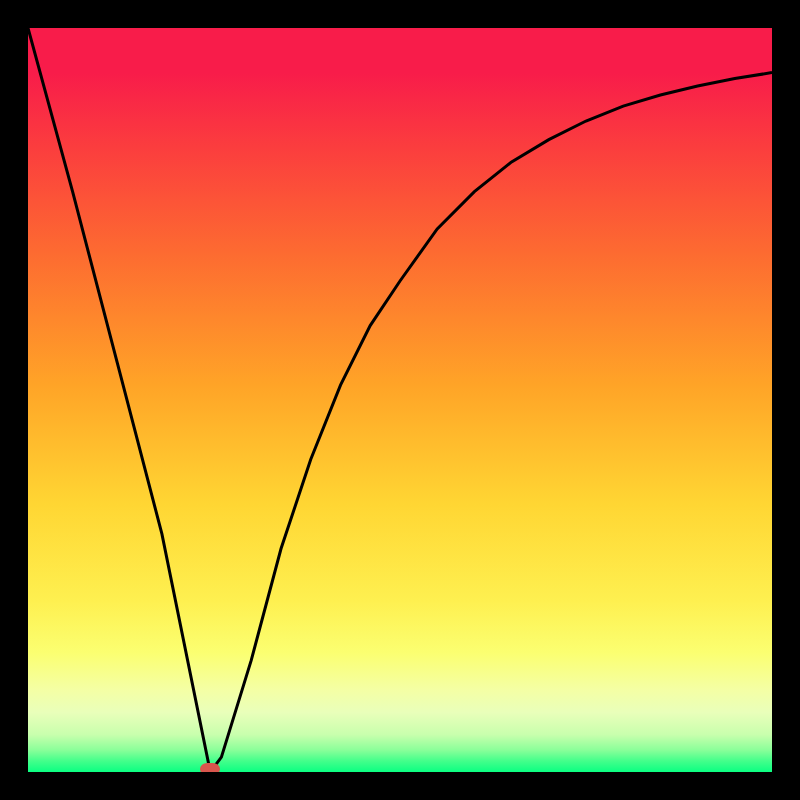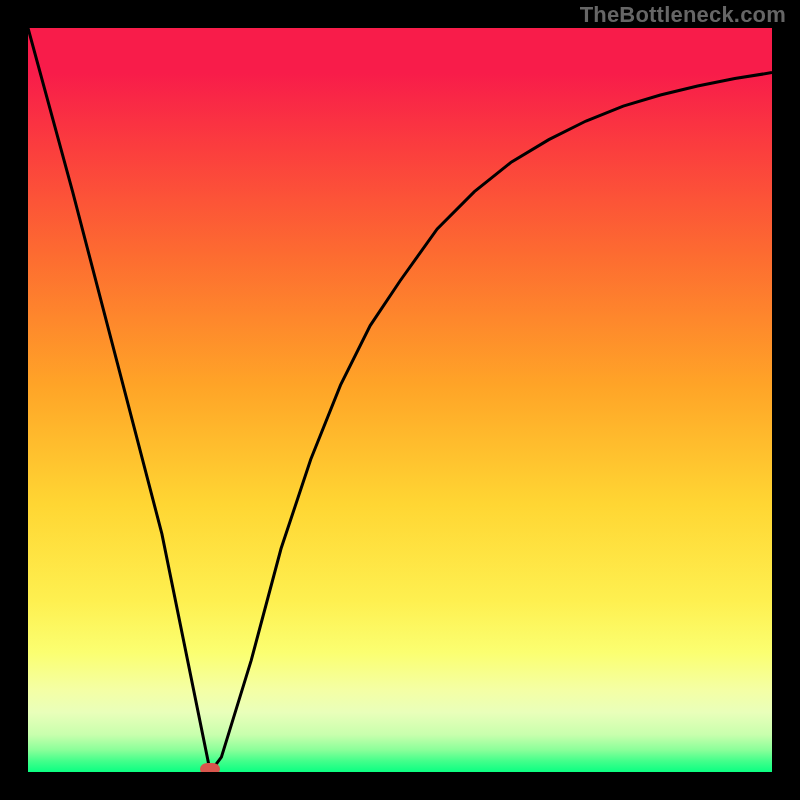--- a/index.html
+++ b/index.html
@@ -68,21 +68,20 @@
     height: 12px;
     background: #d9564d;
     border-radius: 7px / 6px;
     z-index: 2;
   }
 </style>
 </head>
 <body>
 
 <div class="frame">
-  <div class="watermark">TheBottleneck.com</div>
 
   <div class="plot">
     <div class="gradient"></div>
     <svg class="curve" viewBox="0 0 744 744" preserveAspectRatio="none">
       <path fill="none" stroke="#000" stroke-width="3" d="M 0.0 0.0 L 44.6 163.7 L 89.3 334.8 L 133.9 505.9 L 182.3 744.0 L 193.4 729.1 L 223.2 632.4 L 253.0 520.8 L 282.7 431.5 L 312.5 357.1 L 342.2 297.6 L 372.0 253.0 L 409.2 200.9 L 446.4 163.7 L 483.6 133.9 L 520.8 111.6 L 558.0 93.0 L 595.2 78.1 L 632.4 67.0 L 669.6 58.0 L 706.8 50.6 L 744.0 44.6"></path>
     </svg>
     <div class="marker" style="left: 172.28px; top: 735px;"></div>
   </div>
 </div>
 

